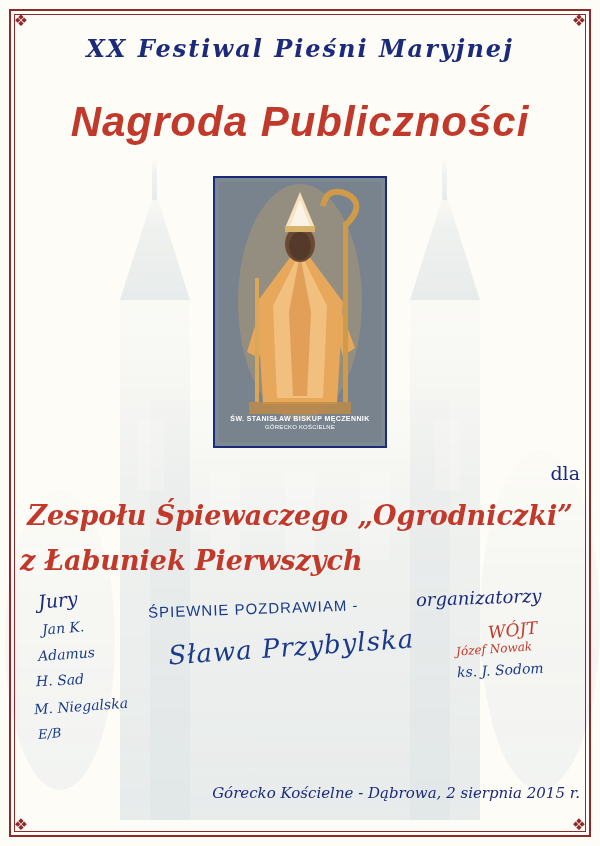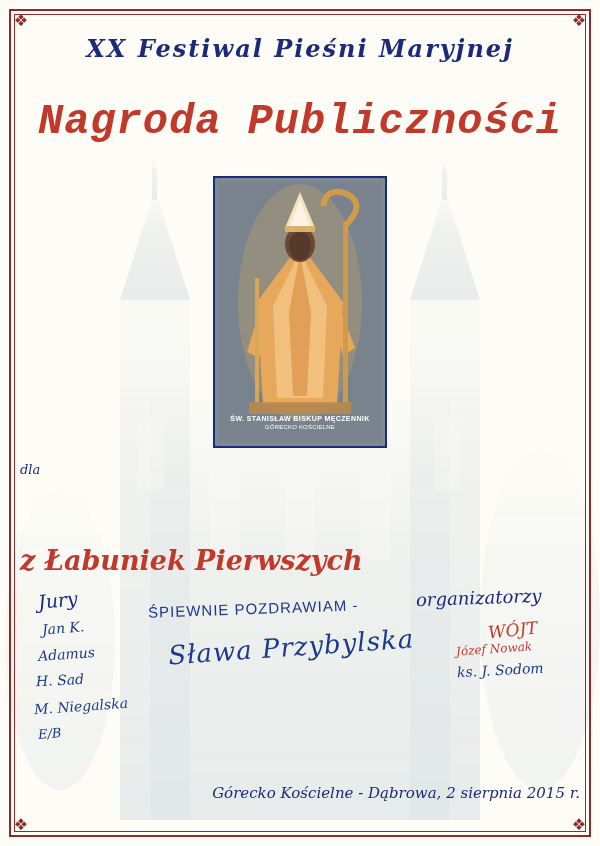--- a/index.html
+++ b/index.html
@@ -86,21 +86,21 @@
     color: #1b2a7a;
     white-space: nowrap;
   }
 
   .title-award {
     position: absolute;
     top: 78px;
     left: 0;
     right: 0;
     text-align: center;
-    font-family: Liberation Mono, monospace;
+    font-family: Liberation Sans, sans-serif;
     font-style: italic;
     font-weight: bold;
     font-size: 42px;
     letter-spacing: 1px;
     color: #c0392b;
     white-space: nowrap;
   }
 
   
   .icon-frame {
@@ -139,24 +139,23 @@
     font-weight: normal;
     font-size: 6px;
     letter-spacing: 0.2px;
   }
 
   .dla {
     position: absolute;
     top: 442px;
     left: 0;
     right: 0;
-    text-align: left;
-    font-family: "DejaVu Serif", serif;
-    font-style: italic;
-    font-size: 13px;
+    text-align: right;
+    font-family: "DejaVu Serif", serif;
+    font-size: 19px;
     color: #1b2a7a;
   }
 
   .recipient-1 {
     position: absolute;
     top: 480px;
     left: 0;
     right: 0;
     text-align: center;
     font-family: "DejaVu Serif", serif;
@@ -348,20 +347,21 @@
           <rect x="30" y="220" width="102" height="12" fill="#c08a45" opacity="0.8"></rect>
         </svg>
         <div class="icon-caption">
           <div>ŚW. STANISŁAW  BISKUP MĘCZENNIK</div>
           <div class="sub">GÓRECKO KOŚCIELNE</div>
         </div>
       </div>
     </div>
 
     <div class="dla">dla</div>
+    <div class="recipient-1">Zespołu Śpiewaczego „Ogrodniczki”</div>
     <div class="recipient-2">z Łabuniek Pierwszych</div>
 
     <div class="label-jury">Jury</div>
     <div class="label-organizers">organizatorzy</div>
 
     <div class="greeting">ŚPIEWNIE POZDRAWIAM -</div>
     <div class="sig sig-main">Sława Przybylska</div>
 
     <div class="sig sig-jury-1">Jan K.</div>
     <div class="sig sig-jury-2">Adamus</div>

